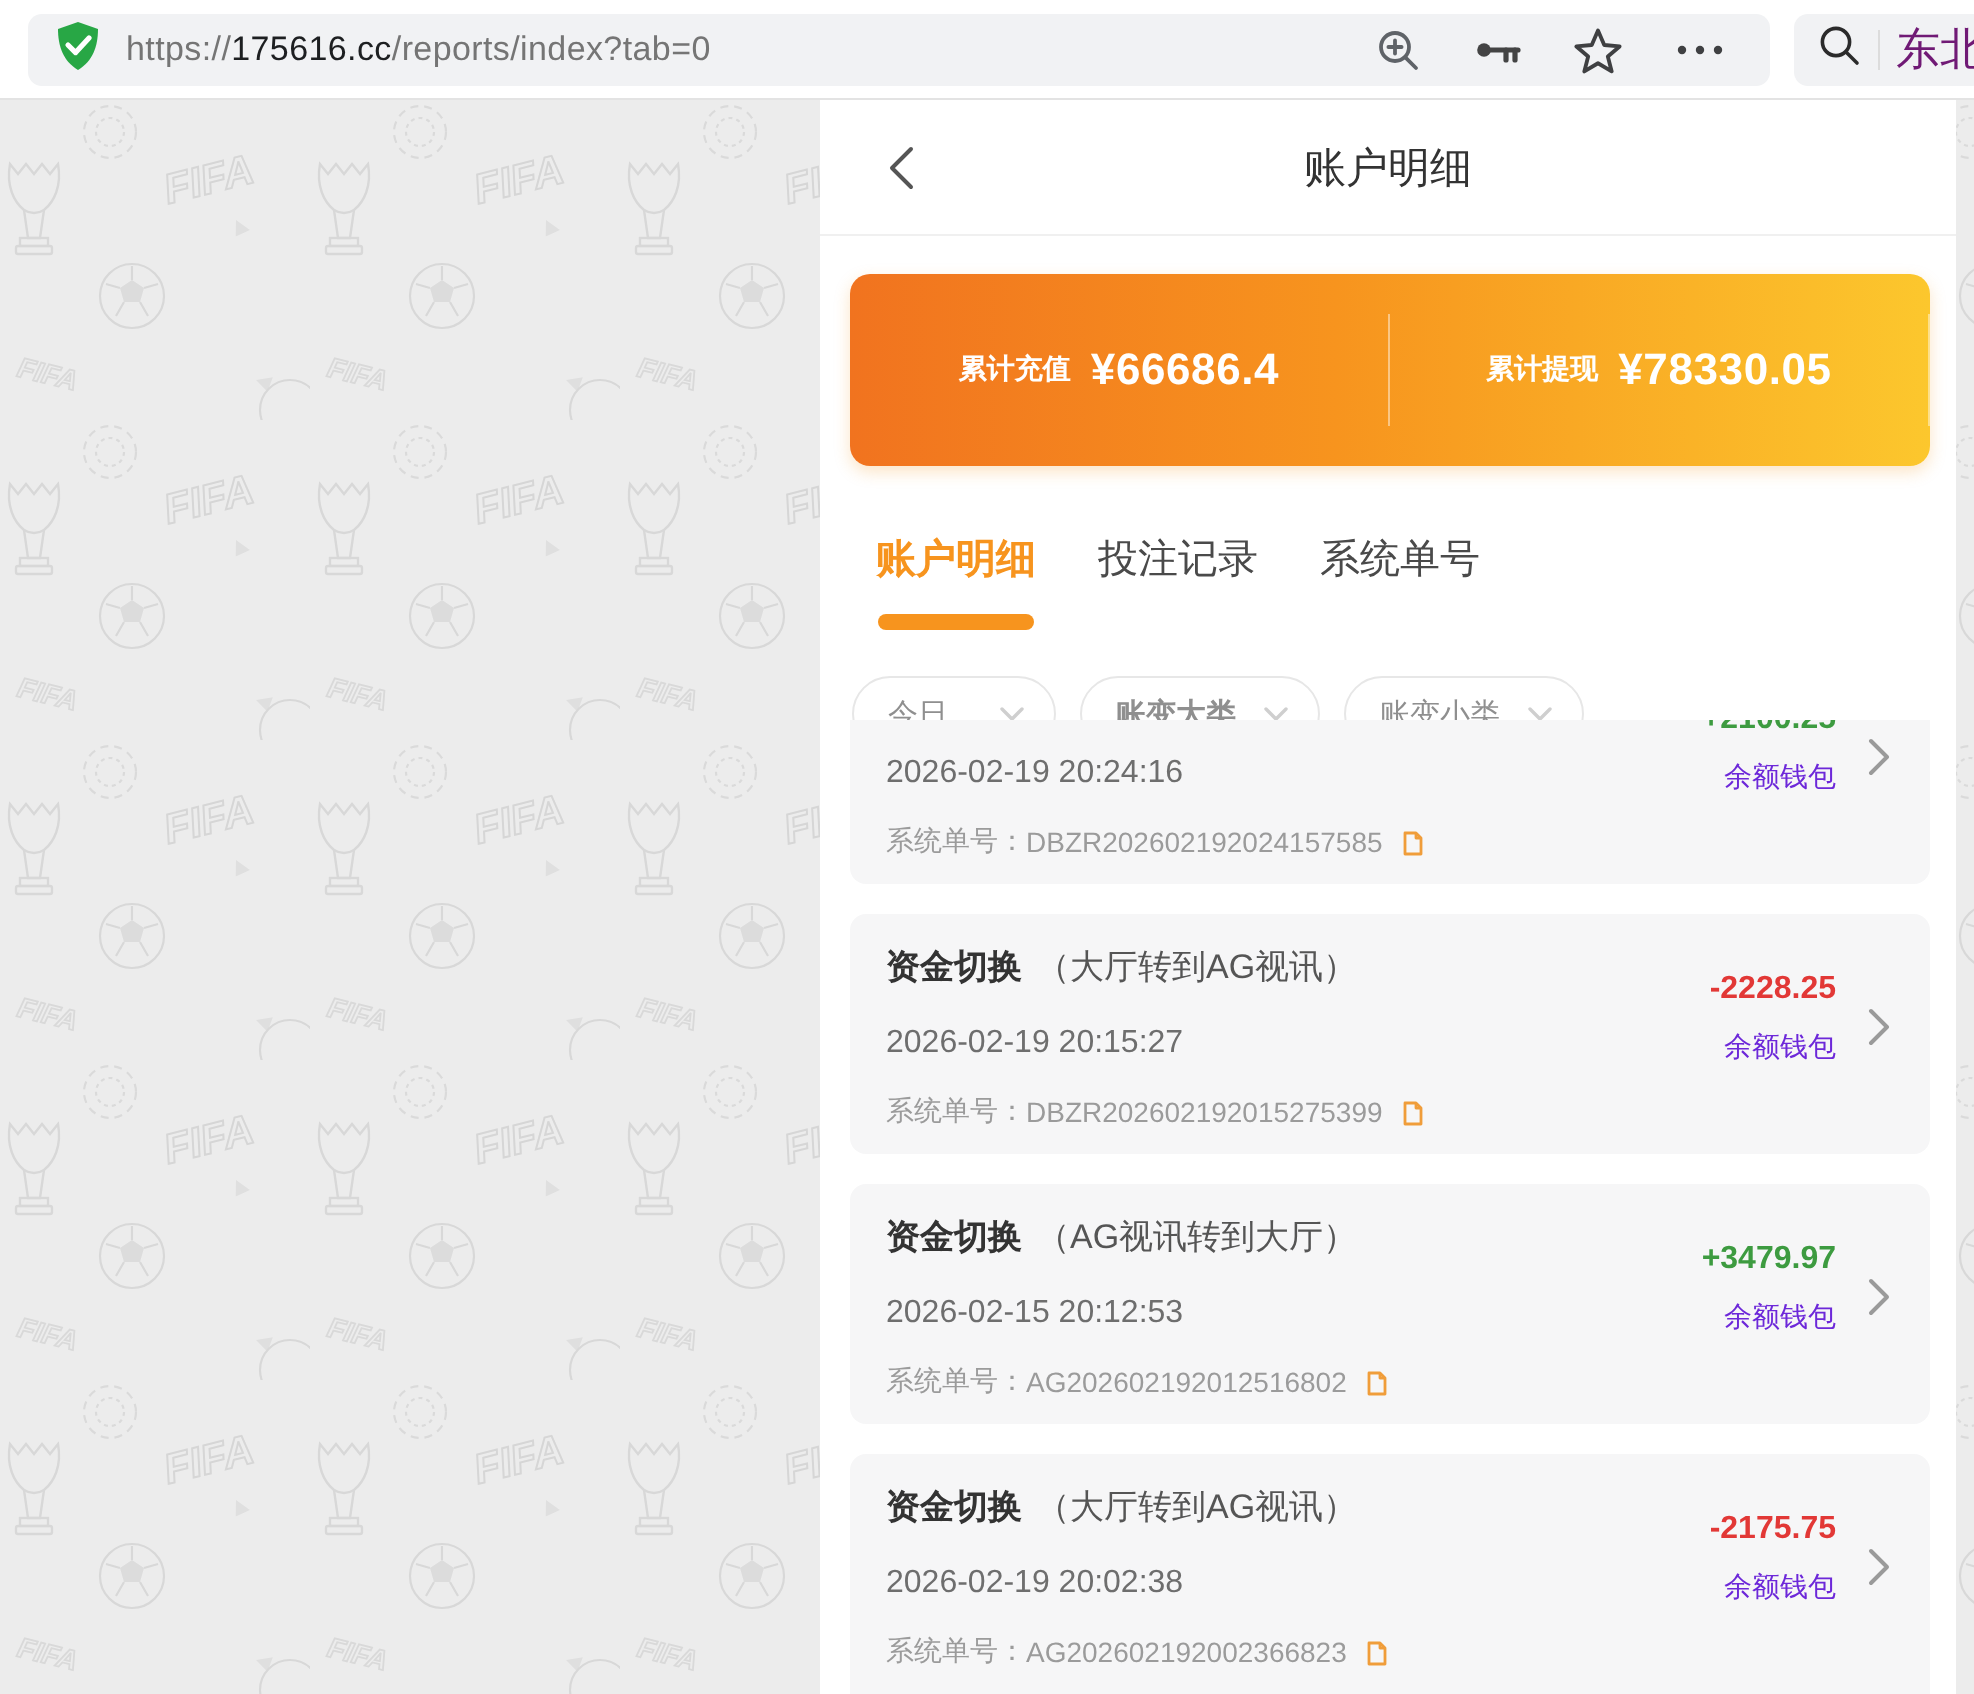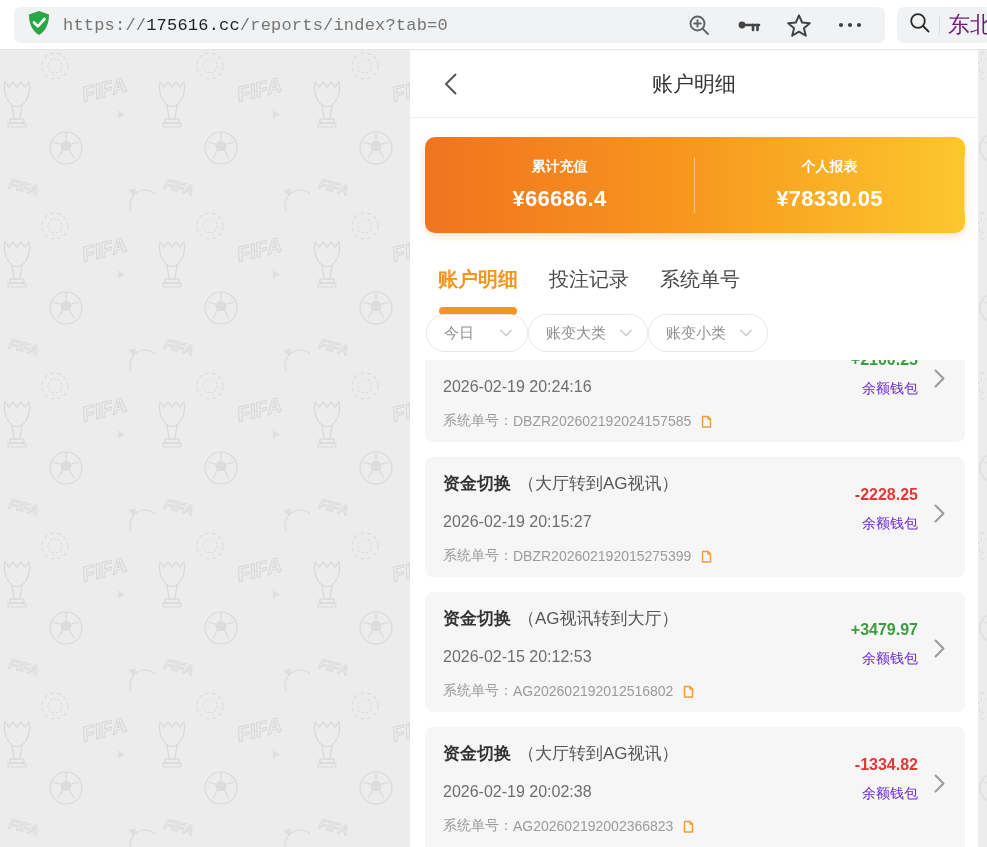--- a/index.html
+++ b/index.html
@@ -5,21 +5,21 @@
   * { margin:0; padding:0; box-sizing:border-box; }
   html,body { width:987px; height:847px; overflow:hidden; background:#ececec;
     font-family:"Liberation Sans","DejaVu Sans",sans-serif; }
 
   
   .browser-bar { position:absolute; left:0; top:0; width:987px; height:50px;
     background:#fff; border-bottom:1px solid #e3e3e3; z-index:5; }
   .url-pill { position:absolute; left:14px; top:7px; width:871px; height:36px;
     background:#f1f2f4; border-radius:7px; display:flex; align-items:center; }
   .shield { margin-left:12px; flex:0 0 auto; }
-  .url-text { margin-left:11px; font-size:17px; color:#757575; letter-spacing:.2px; white-space:nowrap;font-family:Liberation Mono, monospace; }
+  .url-text { margin-left:11px; font-size:17px; color:#757575; letter-spacing:.2px; white-space:nowrap; }
   .url-text .domain { color:#1d1f21; }
   .bar-icons { margin-left:auto; display:flex; align-items:center; gap:26px; padding-right:22px; }
   .bar-icons svg { display:block; }
   .search-pill { position:absolute; left:897px; top:7px; width:96px; height:36px;
     background:#f1f2f4; border-radius:7px; display:flex; align-items:center; padding-left:12px; }
   .search-sep { width:1px; height:20px; background:#dcdcdc; margin:0 8px 0 8px; }
   .search-text { font-size:22px; color:#701a75; white-space:nowrap;font-family:Liberation Mono, monospace; }
 
   
   .bg-wrap { position:absolute; left:0; top:50px; width:987px; height:797px; z-index:0; }
@@ -30,38 +30,38 @@
   .panel-header { position:relative; height:68px; border-bottom:1px solid #f0f0f0; }
   .back-btn { position:absolute; left:28px; top:22px; width:24px; height:24px; cursor:pointer;
     display:flex; align-items:center; justify-content:center; }
   .panel-title { position:absolute; left:0; right:0; top:0; height:68px;
     display:flex; align-items:center; justify-content:center;
     font-size:21px; color:#333; }
 
   .summary-card { position:absolute; left:15px; top:87px; width:540px; height:96px;
     border-radius:10px; display:flex; align-items:stretch;
     box-shadow:0 3px 8px rgba(245,150,30,.25); }
-  .sum-col { flex:1; display:flex; flex-direction:column; align-items:center; justify-content:center; gap:10px; }
+  .sum-col { flex:1; display:flex; flex-direction:row; align-items:center; justify-content:center; gap:10px; }
   .sum-label { color:#fff; font-size:14px; font-weight:bold; }
   .sum-value { color:#fff; font-size:22px; font-weight:bold; letter-spacing:.3px; }
   .sum-div { width:1px; background:rgba(255,255,255,.45); margin:20px 0; }
 
   .tabs { position:absolute; left:28px; top:216px; display:flex; gap:31px; align-items:center; }
   .tab { font-size:20px; color:#4a4a4a; position:relative; padding-bottom:22px; cursor:pointer; }
   .tab.active { color:#f7941e; font-weight:bold; }
   .tab.active::after { content:""; position:absolute; left:50%; transform:translateX(-50%);
     bottom:0; width:78px; height:8px; border-radius:4px; background:#f7941e; }
 
-  .filters { position:absolute; left:16px; top:264px; display:flex; }
+  .filters { position:absolute; left:16px; top:288px; display:flex; gap:12px; }
   .filter-pill { height:38px; border:1px solid #e7e7e7; border-radius:19px; background:#fff;
     display:flex; align-items:center; justify-content:space-between;
     padding:0 15px 0 17px; cursor:pointer; }
   .filter-pill .f-label { font-size:15px; color:#8f8f8f; }
   .filter-pill svg { margin-left:14px; }
-  .fp1 { width:102px; } .fp2 { width:120px; } .fp3 { width:120px; }
+  .fp1 { width:102px; } .fp2 { width:120px;font-weight:bold; } .fp3 { width:120px; }
 
   
   .list-viewport { position:absolute; left:0; top:310px; width:568px; height:487px;
     overflow:hidden; background:#fff; }
   .tx-card { position:relative; margin:0 13px 15px 15px; height:120px;
     background:#f6f6f7; border-radius:8px; cursor:pointer; }
   .tx-card:first-child { margin-top:-38px; }
   .tx-card:last-child { height:132px; margin-bottom:0; }
   .tx-title-row { position:absolute; left:18px; top:15px; white-space:nowrap; }
   .tx-title { font-size:17px; font-weight:bold; color:#333; }
@@ -173,21 +173,21 @@
     <span class="panel-title">账户明细</span>
   </div>
 
   <div class="summary-card" style="background:linear-gradient(90deg,#f1731f 0%,#f7941e 45%,#fcc72d 100%);">
     <div class="sum-col">
       <span class="sum-label">累计充值</span>
       <span class="sum-value">¥66686.4</span>
     </div>
     <div class="sum-div"></div>
     <div class="sum-col">
-      <span class="sum-label">个人报表</span>
+      <span class="sum-label">累计提现</span>
       <span class="sum-value">¥78330.05</span>
     </div>
     <div class="sum-div"></div>
   </div>
 
   <div class="tabs">
     <span class="tab active">账户明细</span>
     <span class="tab">投注记录</span>
     <span class="tab">系统单号</span>
   </div>
@@ -264,21 +264,21 @@
             <path d="M10 2.5 V5 H12.5"></path>
           </svg>
       </div>
       <svg class="tx-chevron" width="11" height="19" viewBox="0 0 11 19" stroke="#9a9a9a" stroke-width="2" fill="none" stroke-linecap="round" stroke-linejoin="round">
           <path d="M1.5 1.5 L9.5 9.5 L1.5 17.5"></path>
         </svg>
     </div>
 
     <div class="tx-card">
       <div class="tx-title-row"><span class="tx-title">资金切换</span><span class="tx-subtitle">（大厅转到AG视讯）</span></div>
-      <div class="tx-amount neg">-1334.82</div>
+      <div class="tx-amount neg">-2175.75</div>
       <div class="tx-date">2026-02-19 20:02:38</div>
       <div class="tx-wallet">余额钱包</div>
       <div class="tx-order">
         <span>系统单号：</span>
           <span>AG202602192002366823</span>
         <svg width="14" height="15" viewBox="0 0 14 15" stroke="#f09d3a" stroke-width="1.4" fill="none" stroke-linejoin="round">
             <path d="M4.5 2.5 H10 L12.5 5 V13 H4.5 Z"></path>
             <path d="M10 2.5 V5 H12.5"></path>
           </svg>
       </div>

